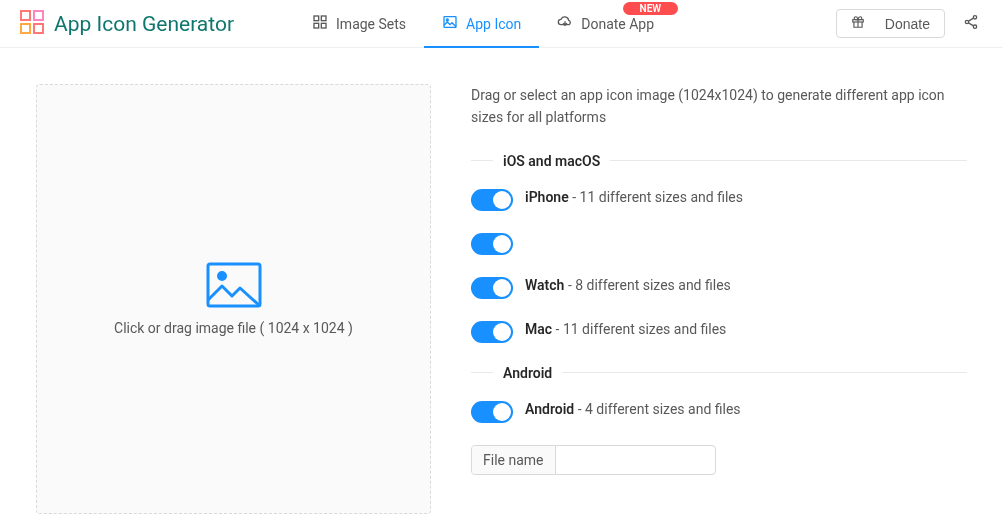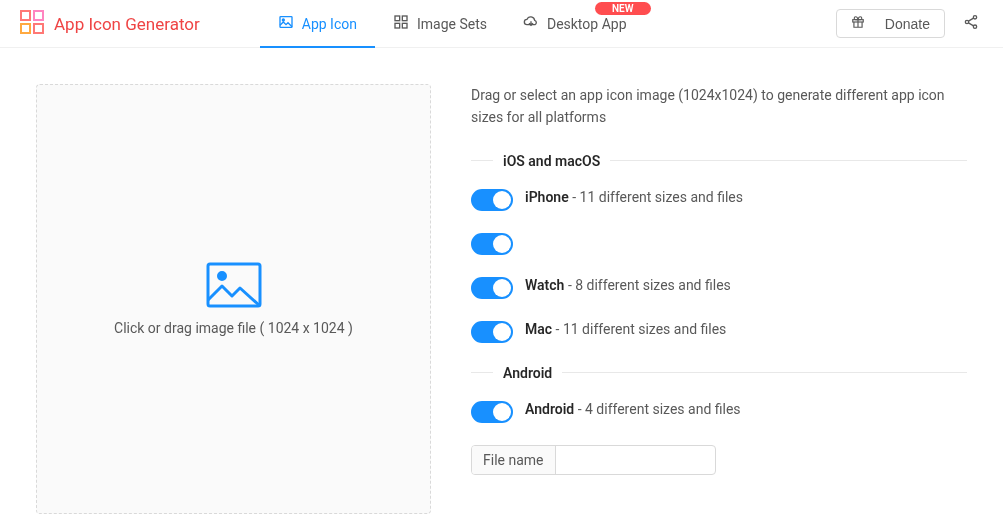--- a/index.html
+++ b/index.html
@@ -1,21 +1,21 @@
 <!DOCTYPE html>
 <html><head>
   <meta charset="utf-8">
   <style>
     * { box-sizing: border-box; margin: 0; padding: 0; }
     body { font-family: -apple-system, BlinkMacSystemFont, "Segoe UI", Roboto, sans-serif; background: #fff; color: #595959; }
     
     .header { display: flex; align-items: center; padding: 0 20px; height: 48px; border-bottom: 1px solid #f0f0f0; }
     .logo-wrap { display: flex; align-items: center; gap: 10px; }
     .logo-icon { width: 24px; height: 24px; }
-    .app-title { font-size: 17px; font-weight: 400; color: #ef4444; }
+    .app-title { font-size: 21px; font-weight: 400; color: #0f766e; }
     
     .nav-tabs { display: flex; margin-left: 60px; height: 100%; }
     .nav-tab { display: flex; align-items: center; gap: 8px; padding: 0 18px; font-size: 14px; color: #595959; height: 100%; cursor: pointer; position: relative; }
     .nav-tab.active { color: #1890ff; }
     .nav-tab.active::after { content: ""; position: absolute; bottom: -1px; left: 0; right: 0; height: 2px; background: #1890ff; }
     .nav-tab svg { width: 16px; height: 16px; }
     .badge { position: absolute; top: 2px; right: -6px; background: #ff4d4f; color: #fff; font-size: 10px; font-weight: 600; padding: 1px 17px; border-radius: 8px; }
     
     .header-right { margin-left: auto; display: flex; align-items: center; gap: 14px; }
     .donate-btn { display: flex; align-items: center; gap: 20px; border: 1px solid #d9d9d9; border-radius: 4px; padding: 5px 14px; background: #fff; cursor: pointer; font-size: 14px; color: #595959; }
@@ -60,49 +60,49 @@
         <rect x="1" y="1" width="9" height="9" fill="none" stroke="#ff7875" stroke-width="2"></rect>
         <rect x="14" y="1" width="9" height="9" fill="none" stroke="#ff85c0" stroke-width="2"></rect>
         <rect x="1" y="14" width="9" height="9" fill="none" stroke="#ffa940" stroke-width="2"></rect>
         <rect x="14" y="14" width="9" height="9" fill="none" stroke="#ff7875" stroke-width="2"></rect>
       </svg>
     </span>
     <span class="app-title">App Icon Generator</span>
   </div>
 
   <div class="nav-tabs">
+    <div class="nav-tab">
+      <span>
+        <svg viewBox="0 0 24 24" fill="none" stroke="currentColor" stroke-width="2">
+            <rect x="3" y="3" width="7" height="7"></rect>
+            <rect x="14" y="3" width="7" height="7"></rect>
+            <rect x="3" y="14" width="7" height="7"></rect>
+            <rect x="14" y="14" width="7" height="7"></rect>
+          </svg>
+      </span>
+      <span>Image Sets</span>
+    </div>
     <div class="nav-tab active">
       <span>
         <svg viewBox="0 0 24 24" fill="none" stroke="currentColor" stroke-width="2">
             <rect x="3" y="4" width="18" height="16" rx="1"></rect>
             <circle cx="8" cy="9" r="1.5" fill="currentColor"></circle>
             <path d="M3 17l5-5 4 4 3-3 6 6"></path>
           </svg>
       </span>
       <span>App Icon</span>
     </div>
     <div class="nav-tab">
       <span>
         <svg viewBox="0 0 24 24" fill="none" stroke="currentColor" stroke-width="2">
-            <rect x="3" y="3" width="7" height="7"></rect>
-            <rect x="14" y="3" width="7" height="7"></rect>
-            <rect x="3" y="14" width="7" height="7"></rect>
-            <rect x="14" y="14" width="7" height="7"></rect>
-          </svg>
-      </span>
-      <span>Image Sets</span>
-    </div>
-    <div class="nav-tab">
-      <span>
-        <svg viewBox="0 0 24 24" fill="none" stroke="currentColor" stroke-width="2">
             <path d="M6 16a4 4 0 010-8 6 6 0 0111.5 1.5A3.5 3.5 0 0118 16H6z"></path>
             <path d="M12 11v6m-3-3l3 3 3-3"></path>
           </svg>
       </span>
-      <span>Desktop App</span>
+      <span>Donate App</span>
       <span class="badge">NEW</span>
     </div>
   </div>
 
   <div class="header-right">
     <button class="donate-btn">
       <span>
         <svg viewBox="0 0 24 24" fill="none" stroke="currentColor" stroke-width="2">
             <rect x="3" y="8" width="18" height="4"></rect>
             <path d="M12 8v13M5 12v9h14v-9M12 8s-1-5-4-5a2.5 2.5 0 000 5h4zm0 0s1-5 4-5a2.5 2.5 0 010 5h-4z"></path>

